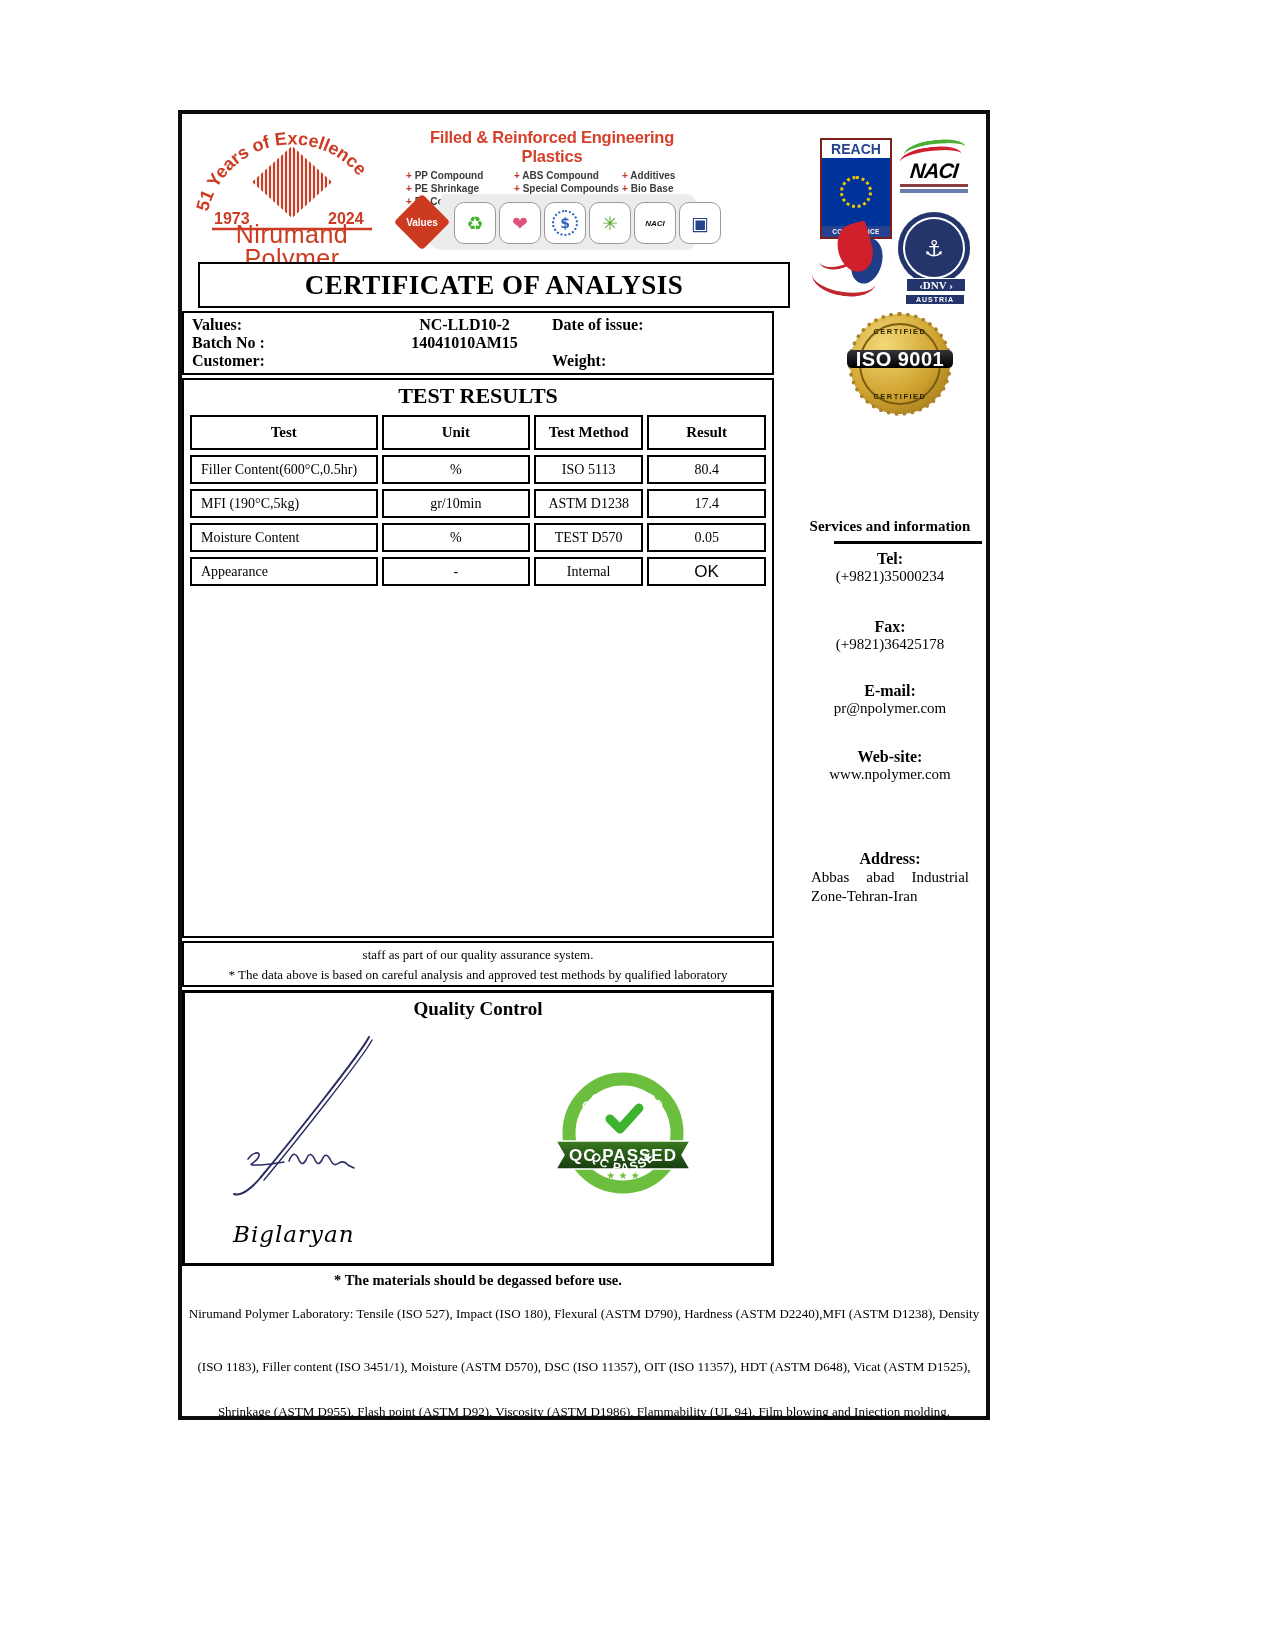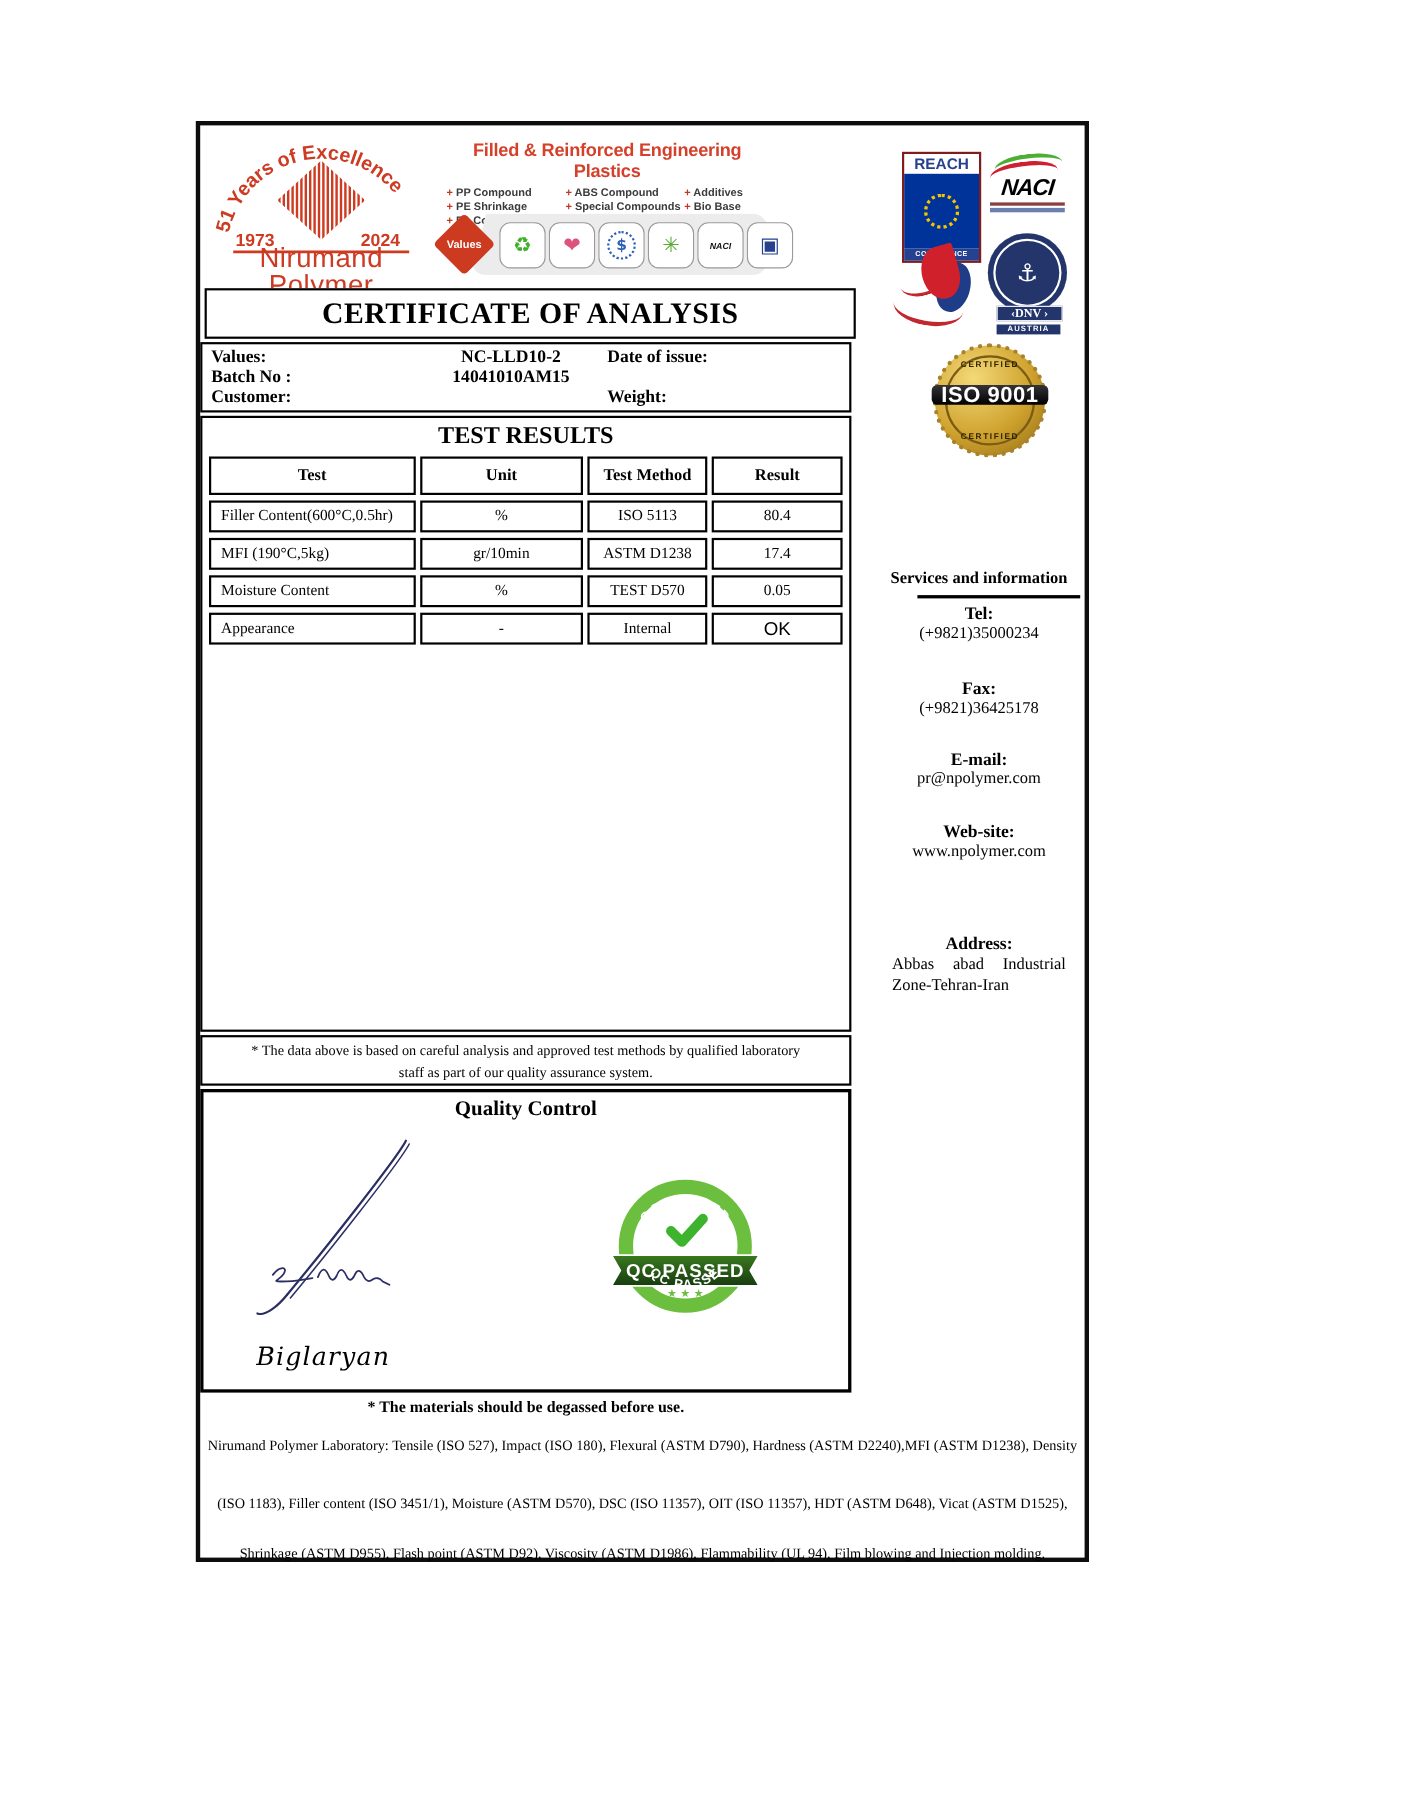--- a/index.html
+++ b/index.html
@@ -50,21 +50,21 @@
   #dnv-austria{position:absolute;left:8px;bottom:0;width:58px;background:#23356b;color:#fff;font:bold 7px "Liberation Sans",sans-serif;text-align:center;padding:1px 0;letter-spacing:1px;}
 
   
   #iso-badge{left:668px;top:200px;width:100px;height:100px;}
   #iso-outer{position:absolute;inset:0;border-radius:50%;background:radial-gradient(circle at 35% 30%,#f3d978,#cfa22e 55%,#8f6914);outline:4px dotted #a8832a;outline-offset:-2px;}
   #iso-inner{position:absolute;inset:9px;border-radius:50%;border:2px solid #7a5c12;}
   #iso-band{position:absolute;left:-3px;right:-3px;top:36px;height:18px;background:linear-gradient(#34343a,#000);border-radius:5px;display:flex;align-items:center;justify-content:center;color:#fff;font:bold 20px "Liberation Sans",sans-serif;letter-spacing:.5px;}
   .iso-cert{position:absolute;left:0;right:0;text-align:center;font:bold 7.5px "Liberation Sans",sans-serif;color:#2e2300;letter-spacing:1.5px;}
 
   
-  #title-box{left:4px;top:148px;width:592px;height:46px;display:flex;align-items:center;justify-content:center;}
+  #title-box{left:16px;top:148px;width:592px;height:46px;display:flex;align-items:center;justify-content:center;}
   #cert-title{font-weight:bold;font-size:27px;letter-spacing:.5px;}
   #info-box{left:0;top:197px;width:592px;height:64px;padding:3px 8px;display:grid;grid-template-columns:185px 175px 1fr;grid-template-rows:1fr 1fr 1fr;font-size:16px;font-weight:bold;}
   #info-box .cell{line-height:18px;}
   #info-box .val{text-align:center;}
   #results-box{left:0;top:264px;width:592px;height:560px;}
   #results-title{text-align:center;font-weight:bold;font-size:22px;padding-top:3px;}
   #results-table{display:grid;grid-template-columns:1.58fr 1.25fr .92fr 1fr;gap:5px 4px;padding:6px 6px 0 6px;}
   .tcell{border:2px solid #000;text-align:center;font-size:14px;padding:4px 0;line-height:17px;}
   .tcell.hd{font-weight:bold;font-size:15px;padding:7px 0;}
   .tcell.test{text-align:left;padding-left:9px;}
@@ -234,22 +234,22 @@
       <div class="tcell">0.05</div>
 
       <div class="tcell test">Appearance</div>
       <div class="tcell">-</div>
       <div class="tcell">Internal</div>
       <div class="tcell ok">OK</div>
     </div>
   </div>
 
   <div class="box" id="footnote-box">
+    <div>staff as part of our quality assurance system.</div>
     <div>* The data above is based on careful analysis and approved test methods by qualified laboratory</div>
-    <div>staff as part of our quality assurance system.</div>
   </div>
 
   <div class="box" id="qc-box">
     <div id="qc-title">Quality Control</div>
 
     <svg id="qc-signature" width="190" height="170" viewBox="0 0 190 170">
       <g fill="none" stroke="#2b2e63" stroke-linecap="round">
         <path stroke-width="2" d="M148 6 C 140 22, 70 110, 40 146"></path>
         <path stroke-width="1.4" d="M151 9 C 143 25, 73 113, 43 149"></path>
         <path stroke-width="2" d="M40 146 C 32 156, 20 166, 13 163"></path>

